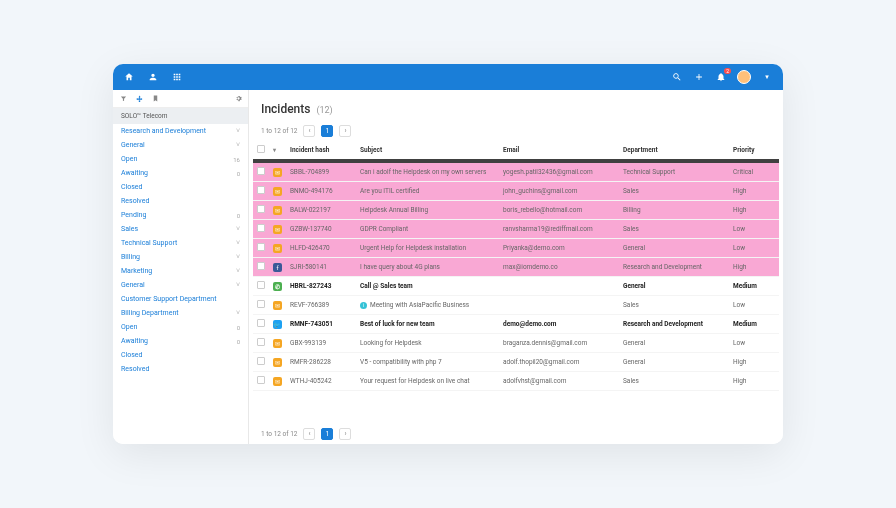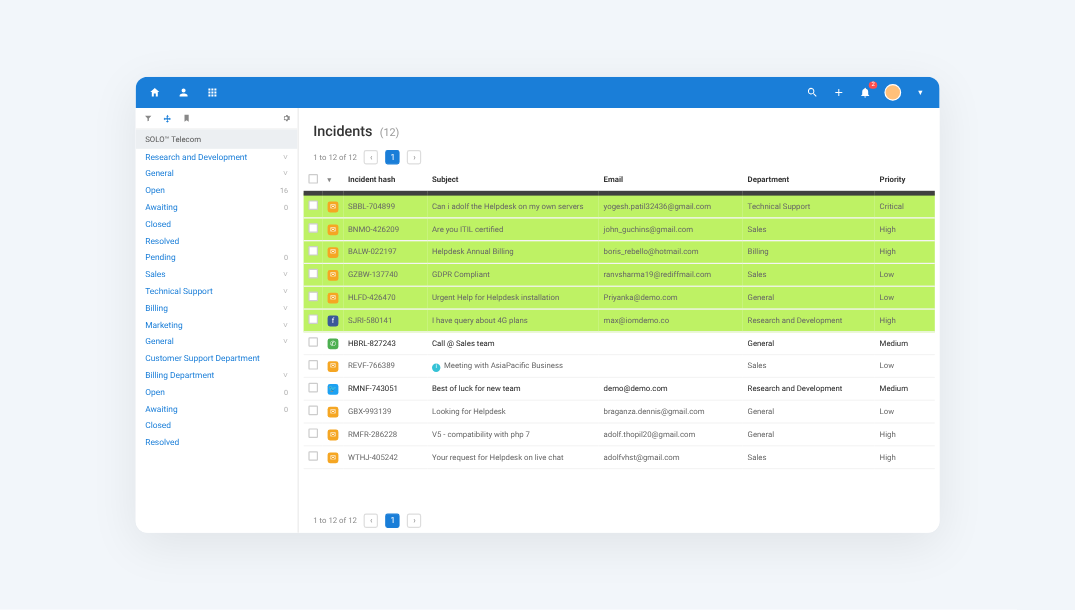--- a/index.html
+++ b/index.html
@@ -35,22 +35,22 @@
 .title-row h1{font-size:12px;font-weight:500;color:#333;display:inline}
 .title-row .count{font-size:9px;color:#999;margin-left:2px}
 .pager{display:flex;align-items:center;padding:4px 12px;font-size:6.5px;color:#888;gap:6px}
 .pager .pg-btn{width:12px;height:12px;border:1px solid #ddd;display:flex;align-items:center;justify-content:center;cursor:pointer;font-size:7px;color:#888;border-radius:2px}
 .pager .pg-btn.active{background:#1a7ed8;color:#fff;border-color:#1a7ed8}
 .tbl{flex:1;overflow:auto;padding:0 4px}
 table{width:100%;border-collapse:collapse;font-size:6.5px}
 th{text-align:left;padding:4px 4px;font-size:6.5px;font-weight:700;color:#333;border-bottom:4px solid #404040}
 td{padding:4px 4px;border-bottom:1px solid #f4f4f4;vertical-align:middle}
 tr.row td{color:#666}
-tr.row.bold td{font-weight:400;color:#222}
-tr.row.pink{background:#bef264}
+tr.row.bold td{font-weight:700;color:#222}
+tr.row.pink{background:#f9a8d4}
 .chk{width:8px;height:8px;border:1px solid #ccc;border-radius:1px;background:#fff;cursor:pointer;display:inline-block}
 .type-ico{width:9px;height:9px;display:inline-flex;align-items:center;justify-content:center;border-radius:2px;font-size:6px;color:#fff}
 .type-envelope{background:#f5a623}
 .type-fb{background:#3b5998}
 .type-phone{background:#4caf50}
 .type-tw{background:#1da1f2}
 .info-dot{display:inline-block;width:7px;height:7px;border-radius:50%;background:#35c2d6;color:#fff;font-size:5px;text-align:center;line-height:7px;margin-right:3px}
 .p-critical{color:#d8432c}
 .p-high{color:#f5840b}
 .p-medium{color:#f5a623}
@@ -234,21 +234,21 @@
                 <td><span class="type-ico type-envelope">✉</span></td>
                 <td>SBBL-704899</td>
                 <td>Can i adolf the Helpdesk on my own servers</td>
                 <td>yogesh.patil32436@gmail.com</td>
                 <td>Technical Support</td>
                 <td class="p-critical">Critical</td>
               </tr>
               <tr class="row pink">
                 <td><span class="chk"></span></td>
                 <td><span class="type-ico type-envelope">✉</span></td>
-                <td>BNMO-426209</td>
+                <td>BNMO-494176</td>
                 <td>Are you ITIL certified</td>
                 <td>john_guchins@gmail.com</td>
                 <td>Sales</td>
                 <td class="p-high">High</td>
               </tr>
               <tr class="row pink">
                 <td><span class="chk"></span></td>
                 <td><span class="type-ico type-envelope">✉</span></td>
                 <td>BALW-022197</td>
                 <td>Helpdesk Annual Billing</td>

